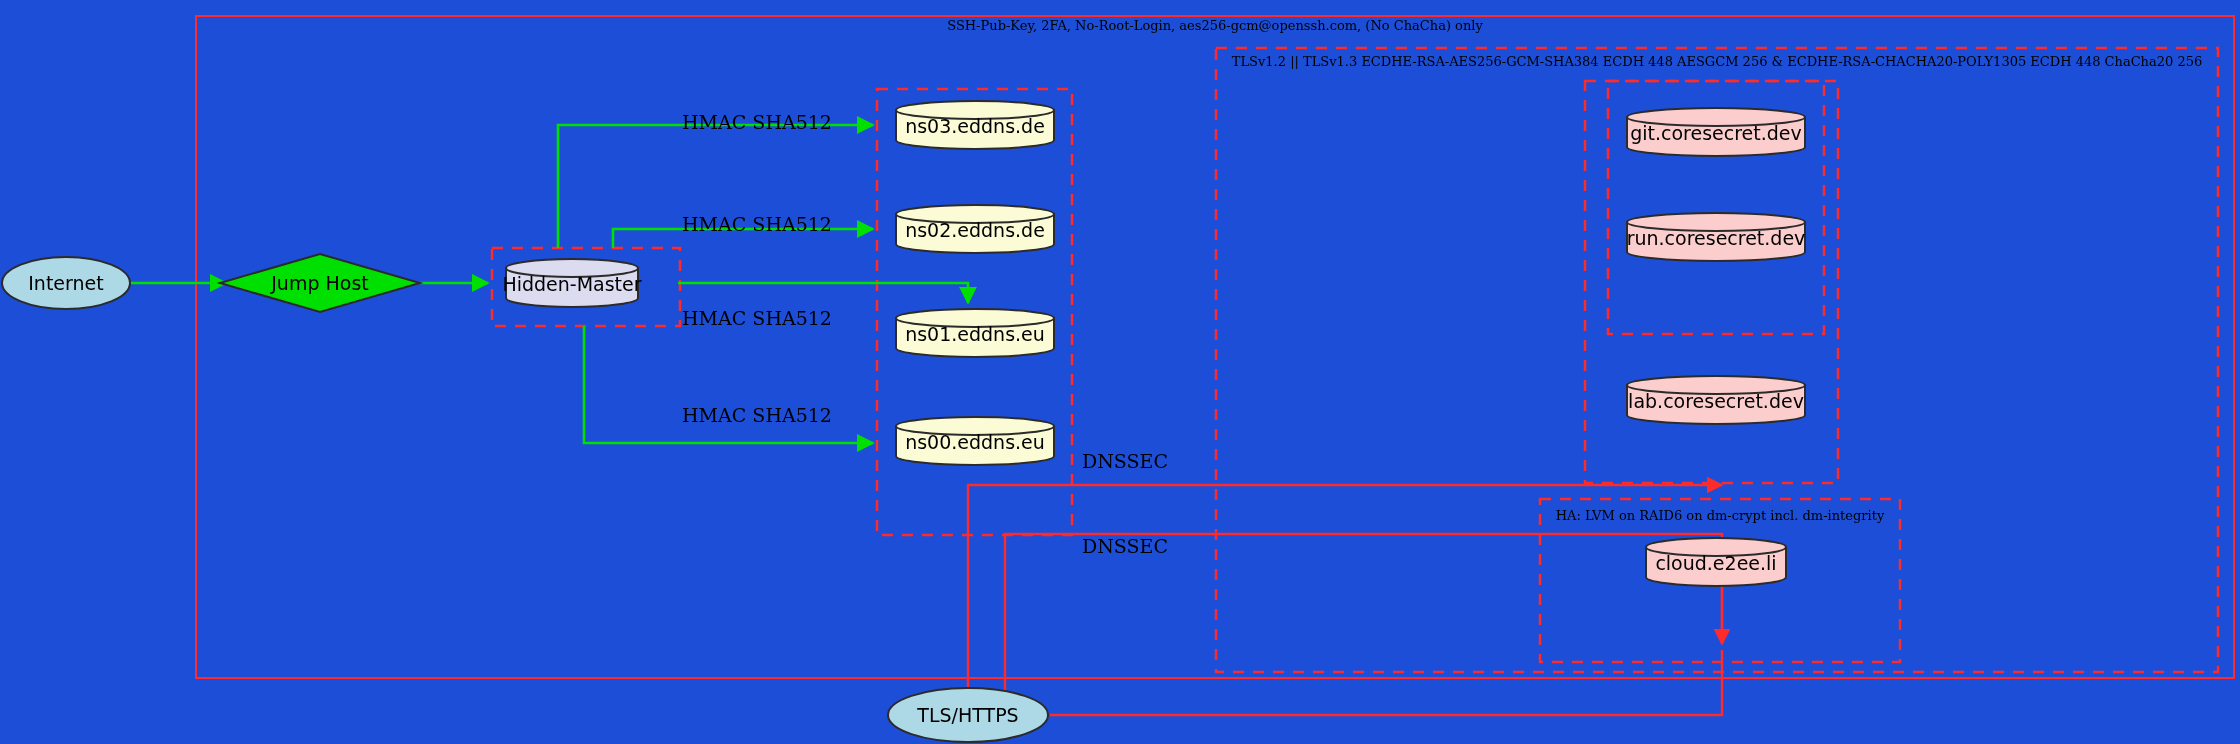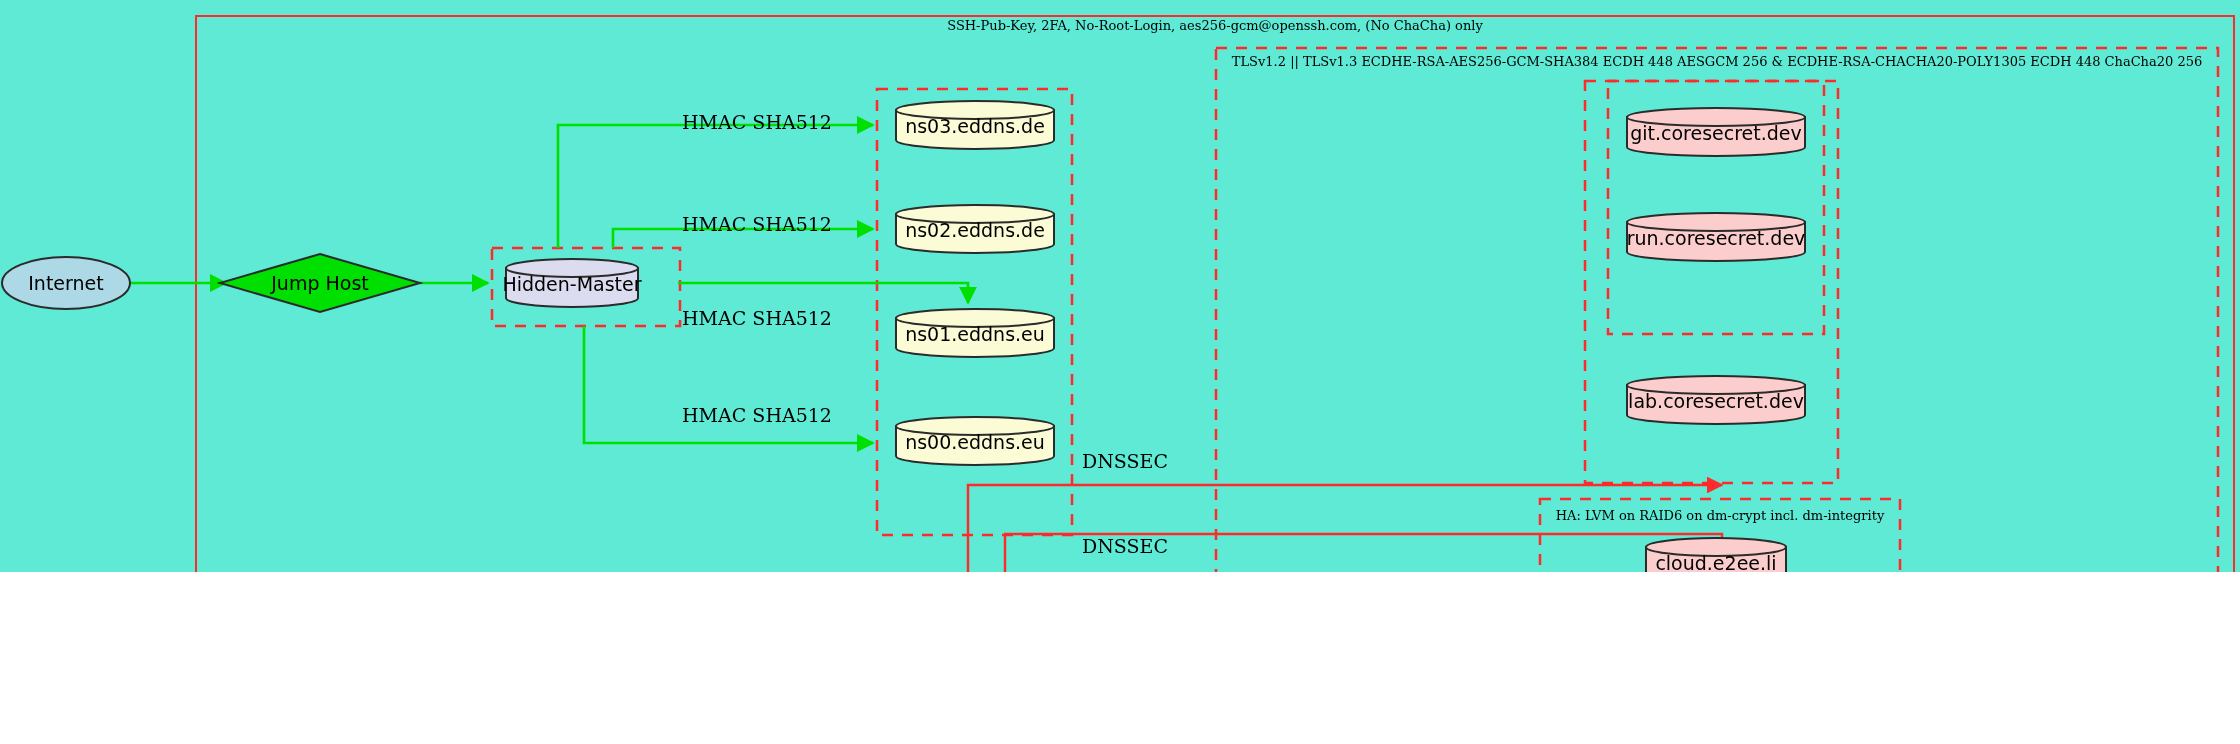--- a/index.html
+++ b/index.html
@@ -3,22 +3,22 @@
 <meta charset="utf-8">
 <style>
   html, body {
     margin: 0;
     padding: 0;
     background: #ffffff;
   }
   #stage {
     position: relative;
     width: 2240px;
-    height: 572px;
-    background: #5eead4;
+    height: 744px;
+    background: #1d4ed8;
     overflow: hidden;
     font-family: "Liberation Sans", sans-serif;
   }
   svg.diagram {
     position: absolute;
     left: 0; top: 0;
     width: 2240px;
     height: 744px;
   }
   .node-label {

